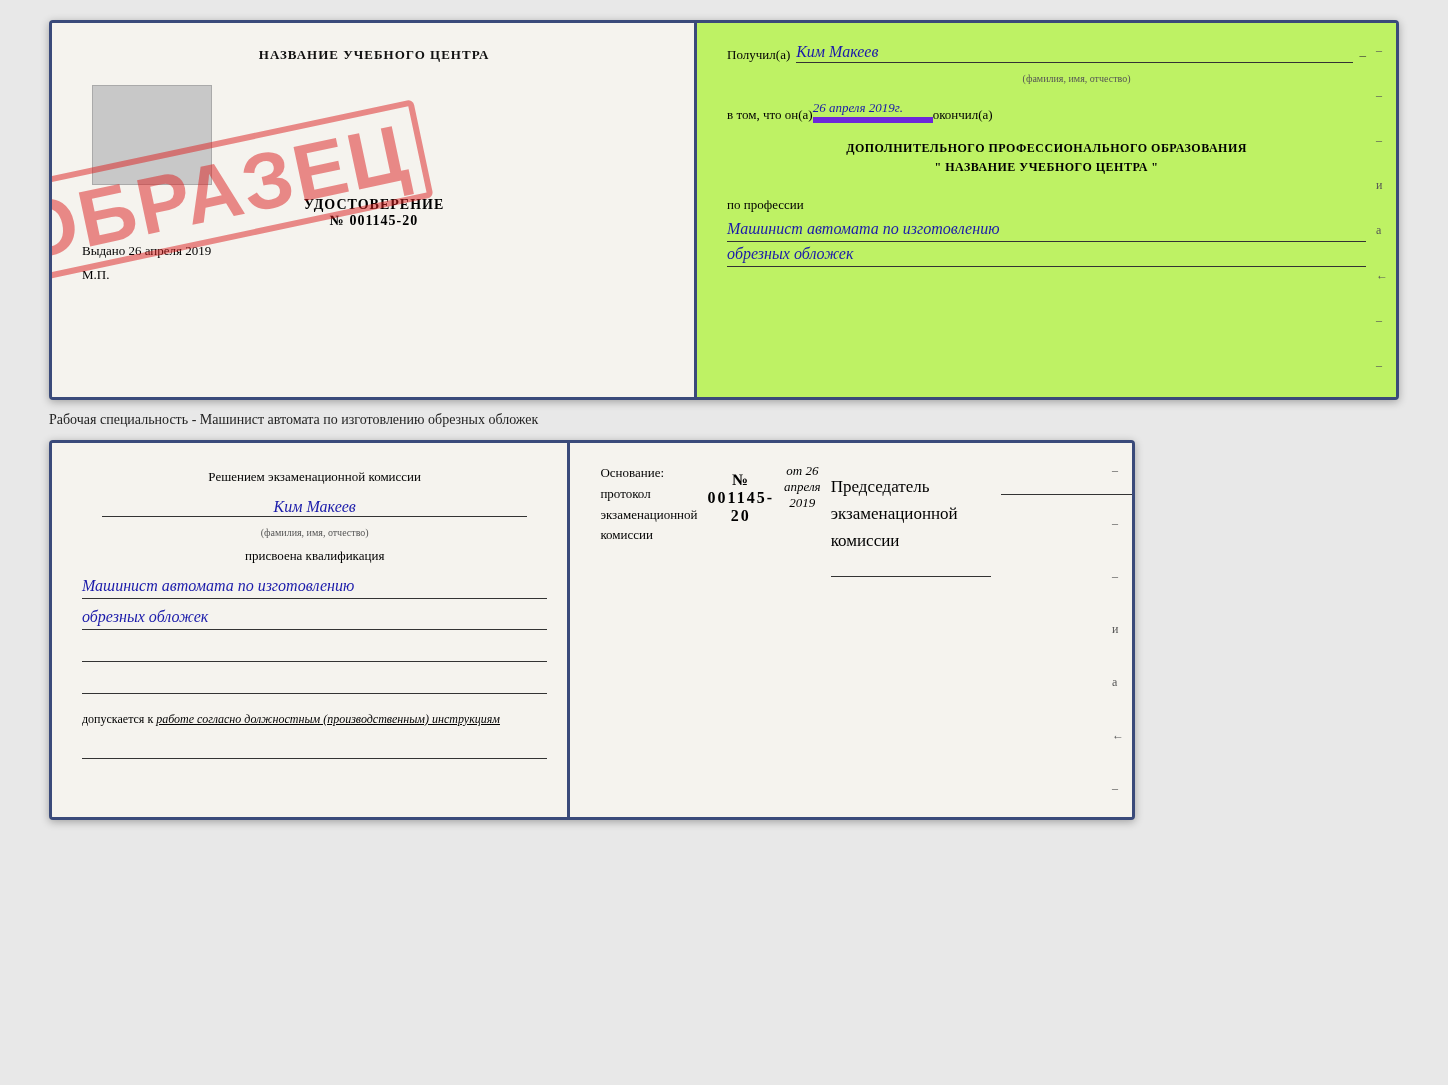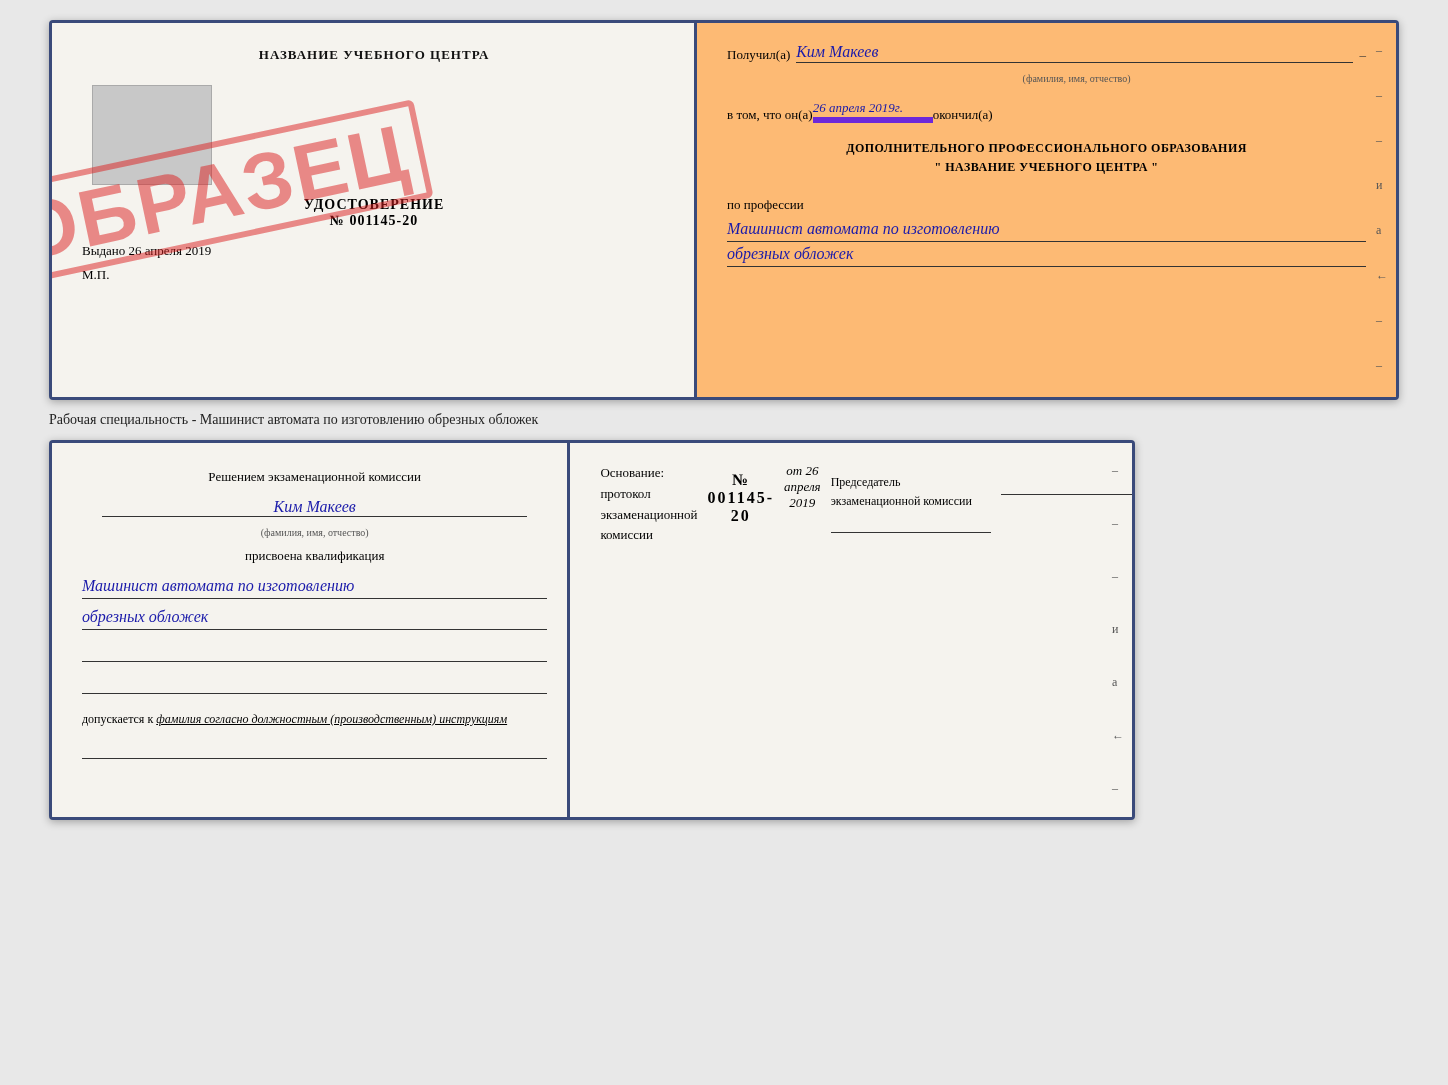--- a/index.html
+++ b/index.html
@@ -41,21 +41,21 @@
       padding: 24px 28px 16px 30px;
       position: relative;
       background: #f5f3ee;
       display: flex;
       flex-direction: column;
     }
 
     .right-page {
       width: 52%;
       padding: 20px 30px 16px 30px;
-      background: #fdba74;
+      background: #bef264;
       display: flex;
       flex-direction: column;
       gap: 10px;
     }
 
     
     .center-text {
       text-align: center;
       font-size: 13px;
       font-weight: bold;
@@ -357,21 +357,21 @@
       font-size: 13px;
       text-align: center;
     }
 
     .protocol-date span {
       font-style: italic;
     }
 
     .podpis-block {
       margin-top: 10px;
-      font-size: 12px;
+      font-size: 17px;
       line-height: 1.6;
     }
 
     .podpis-line {
       border-bottom: 1px solid #333;
       height: 18px;
       display: block;
       margin: 4px 0 8px 0;
       width: 160px;
     }
@@ -466,21 +466,21 @@
       <div class="prisvoena-text">присвоена квалификация</div>
 
       <span class="kval-handwritten">Машинист автомата по изготовлению</span>
       <span class="kval-handwritten-line2">обрезных обложек</span>
 
       <span class="empty-line"></span>
       <span class="empty-line"></span>
 
       <div class="dopuskaetsya-block">
         <span>допускается к</span>
-        <span class="dopuskaetsya-italic">фамилия согласно должностным (производственным) инструкциям</span>
+        <span class="dopuskaetsya-italic">работе согласно должностным (производственным) инструкциям</span>
       </div>
       <span class="empty-line"></span>
     </div>
 
     <div class="bottom-right-page">
 
       <div class="osnovanie-header">Основание: протокол экзаменационной комиссии</div>
 
       <div class="protocol-number">№  001145-20</div>
 

